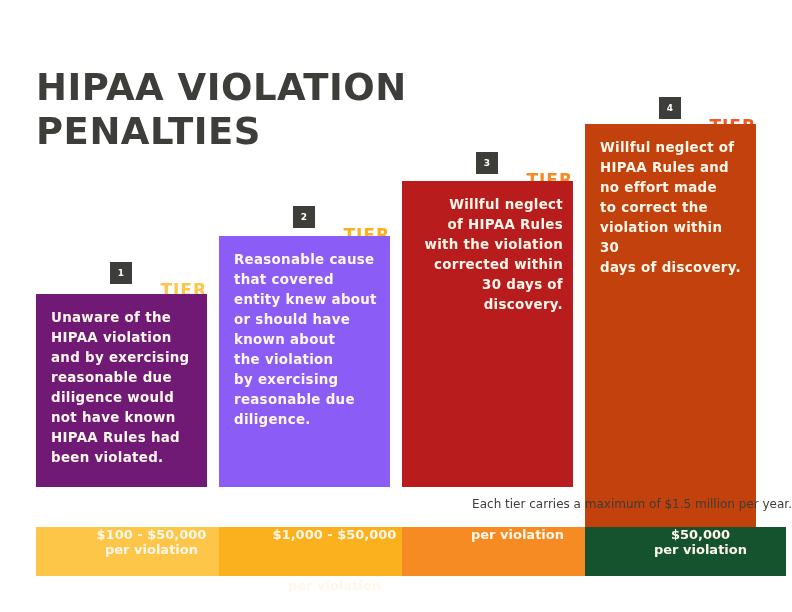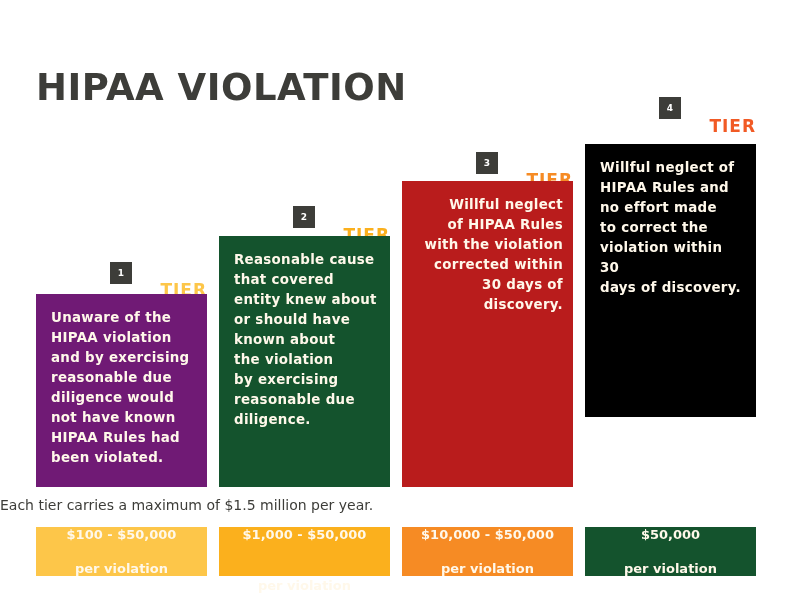--- a/index.html
+++ b/index.html
@@ -20,87 +20,87 @@
     position: absolute; width: 22px; height: 22px; background: #3d3d39; color: #fff;
     font-family: "DejaVu Sans", sans-serif; font-weight: bold; font-size: 9px;
     display: flex; align-items: center; justify-content: center;
   }
   .tier-box {
     position: absolute; width: 171px; box-sizing: border-box; padding: 14px 10px 0 15px;
     color: #fff8ea; font-family: "DejaVu Sans", sans-serif; font-weight: bold;
     font-size: 13.4px; line-height: 20px; letter-spacing: 0.3px; white-space: pre-line;
   }
   .note {
-    position: absolute; left: 0; width: 792px; top: 497px; text-align: left;
-    font-family: "DejaVu Sans", sans-serif; font-size: 14px; color: #3d3d39;
+    position: absolute; left: 0; width: 792px; top: 497px; text-align: right;
+    font-family: "DejaVu Sans", sans-serif; font-size: 12px; color: #3d3d39;
   }
   .price {
     position: absolute; top: 527px; width: 171px; height: 49px; color: #fff8ea;
     font-family: "DejaVu Sans", sans-serif; font-weight: bold; font-size: 13px; line-height: 15px;
-    display: flex; flex-direction: column; align-items: center; justify-content: space-between; text-align: center;
+    display: flex; flex-direction: column; align-items: center; justify-content: flex-start; text-align: center; padding-left: 30px;
   }
 </style>
 </head>
 <body>
 
 <h1 class="title">
   <span>HIPAA VIOLATION</span><br>
+  <span>PENALTIES</span>
 </h1>
 
 <div class="tier-label" style="left:36px; top:238px; color:#fdc649;">TIER</div>
 <div class="tier-num" style="left:110px; top:262px;">1</div>
 <div class="tier-box" style="left:36px; top:294px; height:193px; background:#701a75;">Unaware of the
 HIPAA violation
 and by exercising
 reasonable due
 diligence would
 not have known
 HIPAA Rules had
 been violated.</div>
 
 <div class="tier-label" style="left:219px; top:183px; color:#fbb01d;">TIER</div>
 <div class="tier-num" style="left:293px; top:206px;">2</div>
-<div class="tier-box" style="left:219px; top:236px; height:251px; background:#14532d;">Reasonable cause
+<div class="tier-box" style="left:219px; top:236px; height:251px; background:#8b5cf6;">Reasonable cause
 that covered
 entity knew about
 or should have
 known about
 the violation
 by exercising
 reasonable due
 diligence.</div>
 
 <div class="tier-label" style="left:402px; top:128px; color:#f68b24;">TIER</div>
 <div class="tier-num" style="left:476px; top:152px;">3</div>
 <div class="tier-box" style="left:402px; top:181px; height:306px; background:#b91c1c;text-align:right;">Willful neglect
 of HIPAA Rules
 with the violation
 corrected within
 30 days of
 discovery.</div>
 
 <div class="tier-label" style="left:585px; top:74px; color:#f15a25;">TIER</div>
 <div class="tier-num" style="left:659px; top:97px;">4</div>
-<div class="tier-box" style="left:585px; top:144px; height:273px; background:#000000;">Willful neglect of
+<div class="tier-box" style="left:585px; top:124px; height:434px; background:#c2410c;">Willful neglect of
 HIPAA Rules and
 no effort made
 to correct the
 violation within 30
 days of discovery.</div>
 
 <div class="note">Each tier carries a maximum of $1.5 million per year.</div>
 
 <div class="price" style="left:36px; background:#fdc649;">
   <span>$100 - $50,000</span>
   <span>per violation</span>
 </div>
 <div class="price" style="left:219px; background:#fbb01d;gap:36px;">
   <span>$1,000 - $50,000</span>
   <span>per violation</span>
 </div>
 <div class="price" style="left:402px; background:#f68b24;">
-  <span>$10,000 - $50,000</span>
   <span>per violation</span>
 </div>
 <div class="price" style="left:585px; background:#14532d;">
   <span>$50,000</span>
   <span>per violation</span>
 </div>
 
 </body></html>

